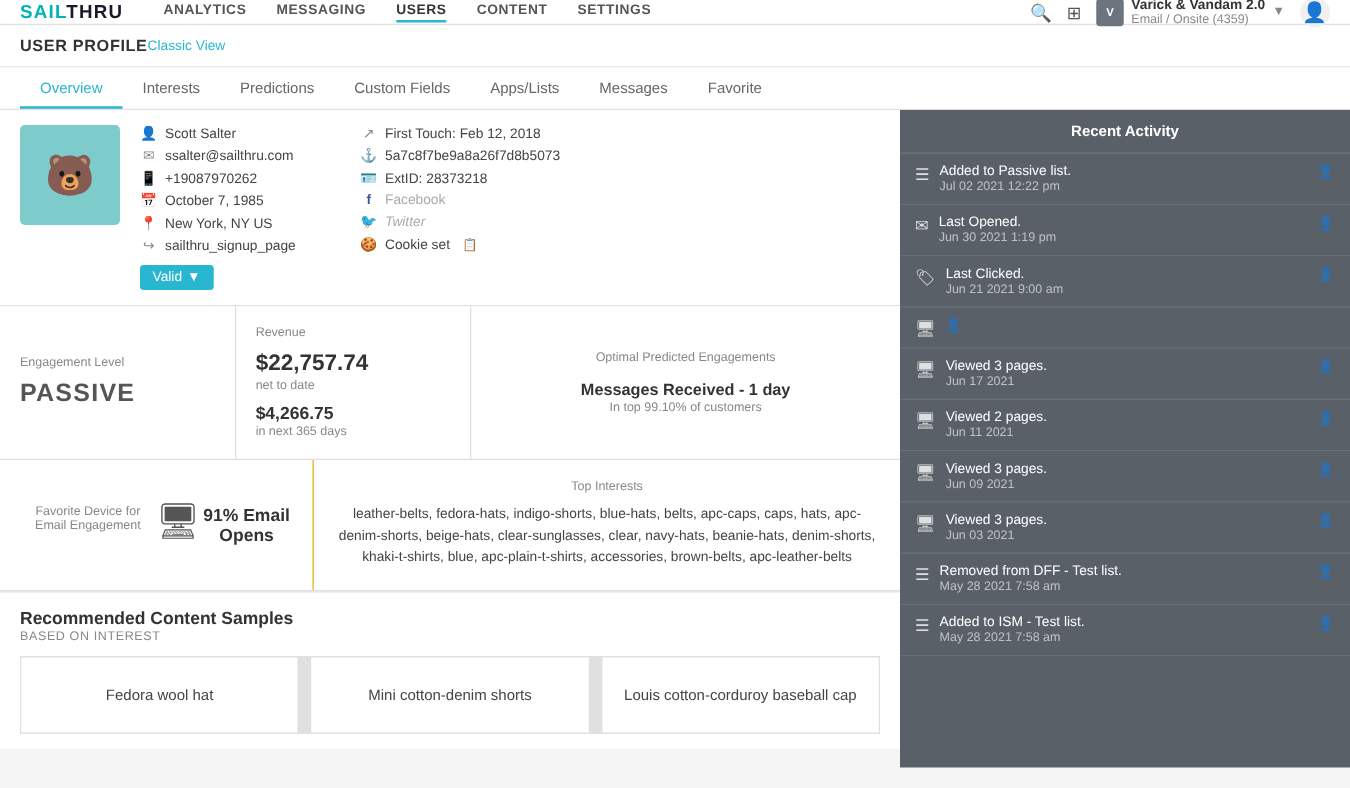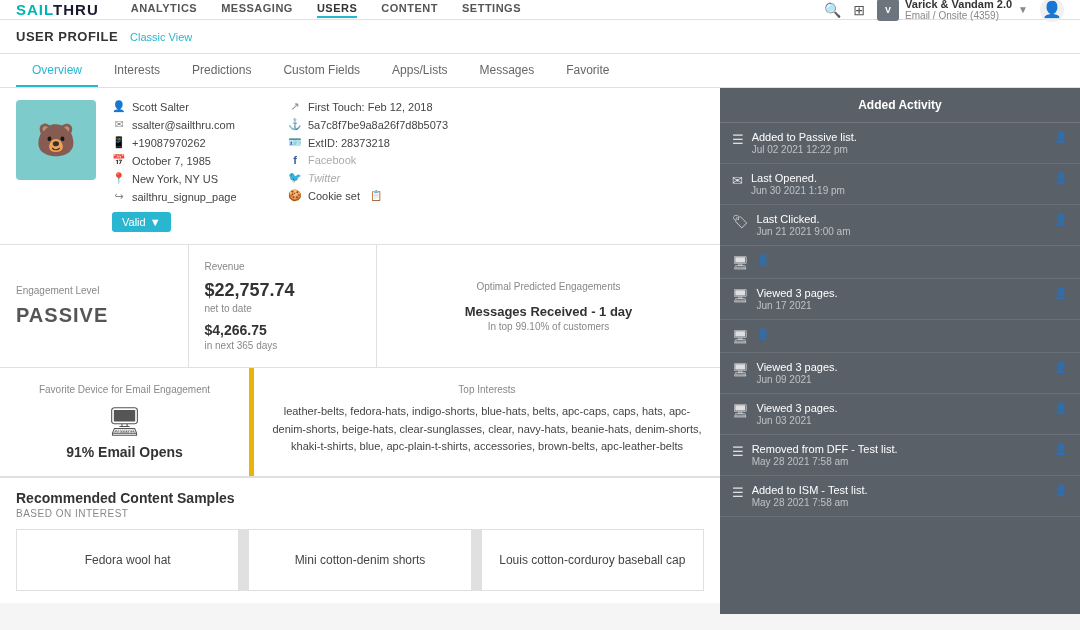--- a/index.html
+++ b/index.html
@@ -9,21 +9,21 @@
     .top-nav { background: #fff; border-bottom: 1px solid #e0e0e0; height: 20px; display: flex; align-items: center; padding: 0 16px; justify-content: space-between; }
     .nav-logo { font-weight: bold; font-size: 15px; color: #1a1a2e; letter-spacing: 1px; }
     .nav-logo span { color: #00b4b4; }
     .nav-links { display: flex; gap: 24px; font-size: 11px; font-weight: 600; color: #555; text-transform: uppercase; letter-spacing: 0.5px; }
     .nav-links .active { color: #333; border-bottom: 2px solid #29b6d0; padding-bottom: 2px; }
     .nav-right { display: flex; align-items: center; gap: 12px; }
     .nav-account { display: flex; align-items: center; gap: 6px; font-size: 11px; }
     .nav-account-avatar { width: 22px; height: 22px; background: #6c757d; border-radius: 3px; display: flex; align-items: center; justify-content: center; color: white; font-size: 9px; font-weight: bold; }
 
     
-    .page-header { background: #fff; padding: 8px 16px; display: flex; align-items: center; gap: 12px; border-bottom: 1px solid #e0e0e0; height: 34px; }
+    .page-header { background: #fff; padding: 8px 16px; display: flex; align-items: center; border-bottom: 1px solid #e0e0e0; height: 34px; }
     .page-title { font-size: 13px; font-weight: 700; text-transform: uppercase; color: #333; letter-spacing: 0.5px; }
     .classic-view { font-size: 11px; color: #29b6d0; cursor: pointer; }
 
     
     .tabs { background: #fff; display: flex; border-bottom: 1px solid #e0e0e0; padding: 0 16px; height: 34px; }
     .tab { padding: 8px 16px; font-size: 12px; color: #666; cursor: pointer; border-bottom: 2px solid transparent; display: flex; align-items: center; }
     .tab.active { color: #29b6d0; border-bottom: 2px solid #29b6d0; }
 
     
     .main { display: flex; height: calc(630px - 104px); }
@@ -51,21 +51,21 @@
     .stat-passive { font-size: 20px; font-weight: 700; color: #555; letter-spacing: 1px; }
     .engagements-block { flex: 2; padding: 16px; display: flex; flex-direction: column; align-items: center; justify-content: center; }
     .engagements-label { font-size: 10px; color: #888; margin-bottom: 12px; }
     .engagements-items { display: flex; gap: 40px; }
     .engagement-item { text-align: center; }
     .engagement-item .e-label { font-size: 13px; font-weight: 600; color: #333; }
     .engagement-item .e-sub { font-size: 10px; color: #888; margin-top: 2px; }
 
     
     .device-row { display: flex; background: #fff; border-bottom: 1px solid #e0e0e0; }
-    .device-block { flex: 1; padding: 16px; border-right: 5px solid #eab308; display: flex; flex-direction: column; align-items: center; text-align: center; }
+    .device-block { flex: 1; padding: 16px; border-right: 1px solid #eab308; display: flex; flex-direction: row; align-items: center; text-align: center; }
     .device-label { font-size: 10px; color: #888; margin-bottom: 10px; }
     .device-icon { font-size: 28px; color: #555; margin-bottom: 6px; }
     .device-stat { font-size: 14px; font-weight: 600; color: #333; }
     .interests-block { flex: 2; padding: 16px; }
     .interests-label { font-size: 10px; color: #888; margin-bottom: 8px; text-align: center; }
     .interests-text { font-size: 11px; color: #444; line-height: 1.6; text-align: center; }
 
     
     .recommended { background: #fff; padding: 12px 16px; border-top: 1px solid #e0e0e0; }
     .recommended-title { font-size: 14px; font-weight: 700; color: #333; margin-bottom: 2px; }
@@ -237,21 +237,21 @@
       <div class="recommended-grid">
         <div class="rec-item">Fedora wool hat</div>
         <div class="rec-item">Mini cotton-denim shorts</div>
         <div class="rec-item">Louis cotton-corduroy baseball cap</div>
       </div>
     </div>
 
   </div>
 
   <div class="right-panel">
-    <div class="activity-header">Added Activity</div>
+    <div class="activity-header">Recent Activity</div>
     <div id="activity-list">
         <div class="activity-item">
     <span class="activity-icon">☰</span>
     <div class="activity-content">
       <div class="activity-text">Added to Passive list.</div>
       <div class="activity-time">Jul 02 2021 12:22 pm</div>
     </div>
     <span class="activity-user">👤</span>
   </div>
         <div class="activity-item">
@@ -277,20 +277,24 @@
         <div class="activity-item">
     <span class="activity-icon">🖥</span>
     <div class="activity-content">
       <div class="activity-text">Viewed 3 pages.</div>
       <div class="activity-time">Jun 17 2021</div>
     </div>
     <span class="activity-user">👤</span>
   </div>
         <div class="activity-item">
     <span class="activity-icon">🖥</span>
+    <div class="activity-content">
+      <div class="activity-text">Viewed 2 pages.</div>
+      <div class="activity-time">Jun 11 2021</div>
+    </div>
     <span class="activity-user">👤</span>
   </div>
         <div class="activity-item">
     <span class="activity-icon">🖥</span>
     <div class="activity-content">
       <div class="activity-text">Viewed 3 pages.</div>
       <div class="activity-time">Jun 09 2021</div>
     </div>
     <span class="activity-user">👤</span>
   </div>

